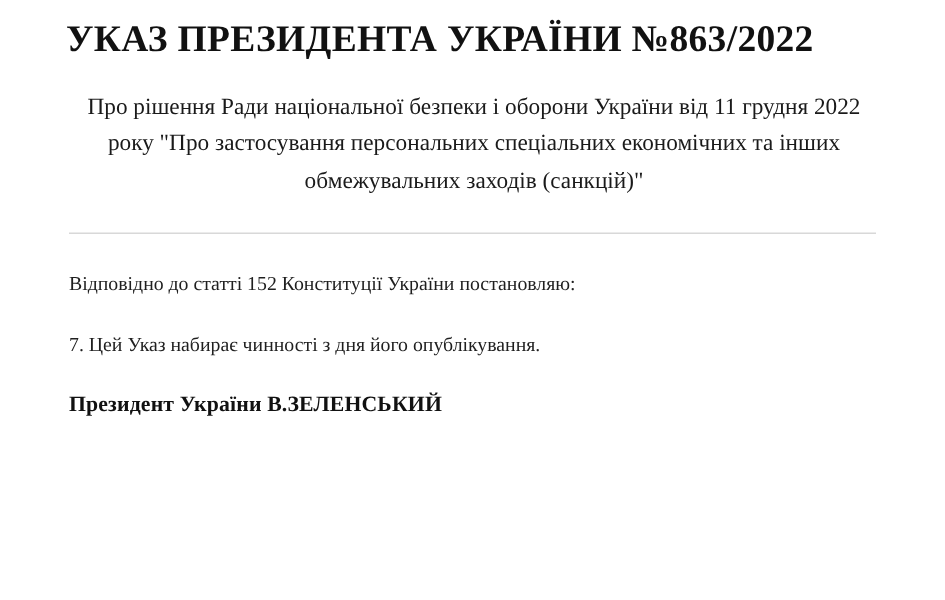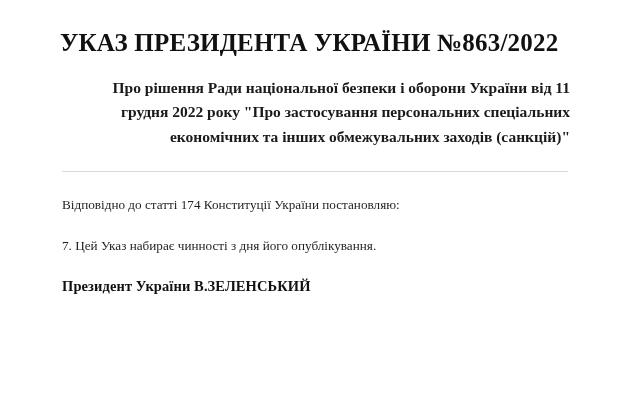--- a/index.html
+++ b/index.html
@@ -11,44 +11,44 @@
     width: 630px;
     height: 400px;
     overflow: hidden;
     font-family: "Liberation Serif", serif;
     color: #1a1a1a;
   }
   .page {
     width: 630px;
     height: 400px;
     box-sizing: border-box;
-    padding: 16px;
+    padding: 0;
     position: relative;
     background: #fff;
   }
   .doc-title {
     font-family: "Liberation Serif", serif;
     font-size: 25px;
     font-weight: bold;
     line-height: 1.2;
     letter-spacing: 0.2px;
     color: #111111;
     margin: 0;
     padding: 12px 44px 0 44px;
     text-align: left;
   }
   .doc-subtitle {
     font-family: "Liberation Serif", serif;
     font-size: 15.5px;
-    font-weight: bold;
+    font-weight: normal;
     line-height: 1.58;
     color: #1a1a1a;
     margin: 0;
     padding: 18px 44px 0 46px;
-    text-align: right;
+    text-align: center;
   }
   .divider {
     height: 1px;
     background: #d8d8d8;
     margin: 22px 46px 0 46px;
     border: 0;
   }
   .body-block {
     padding: 0 46px 0 46px;
   }
@@ -79,19 +79,19 @@
 
 <div class="page">
 
   <h1 class="doc-title">УКАЗ ПРЕЗИДЕНТА УКРАЇНИ №863/2022</h1>
 
   <p class="doc-subtitle">Про рішення Ради національної безпеки і оборони України від 11 грудня 2022 року "Про застосування персональних спеціальних економічних та інших обмежувальних заходів (санкцій)"</p>
 
   <hr class="divider">
 
   <div class="body-block">
-    <p class="doc-para first">Відповідно до статті 174 Конституції України постановляю:</p>
+    <p class="doc-para first">Відповідно до статті 152 Конституції України постановляю:</p>
     <p class="doc-para">7. Цей Указ набирає чинності з дня його опублікування.</p>
   </div>
 
   <p class="signature">Президент України В.ЗЕЛЕНСЬКИЙ</p>
 
 </div>
 
 </body></html>

